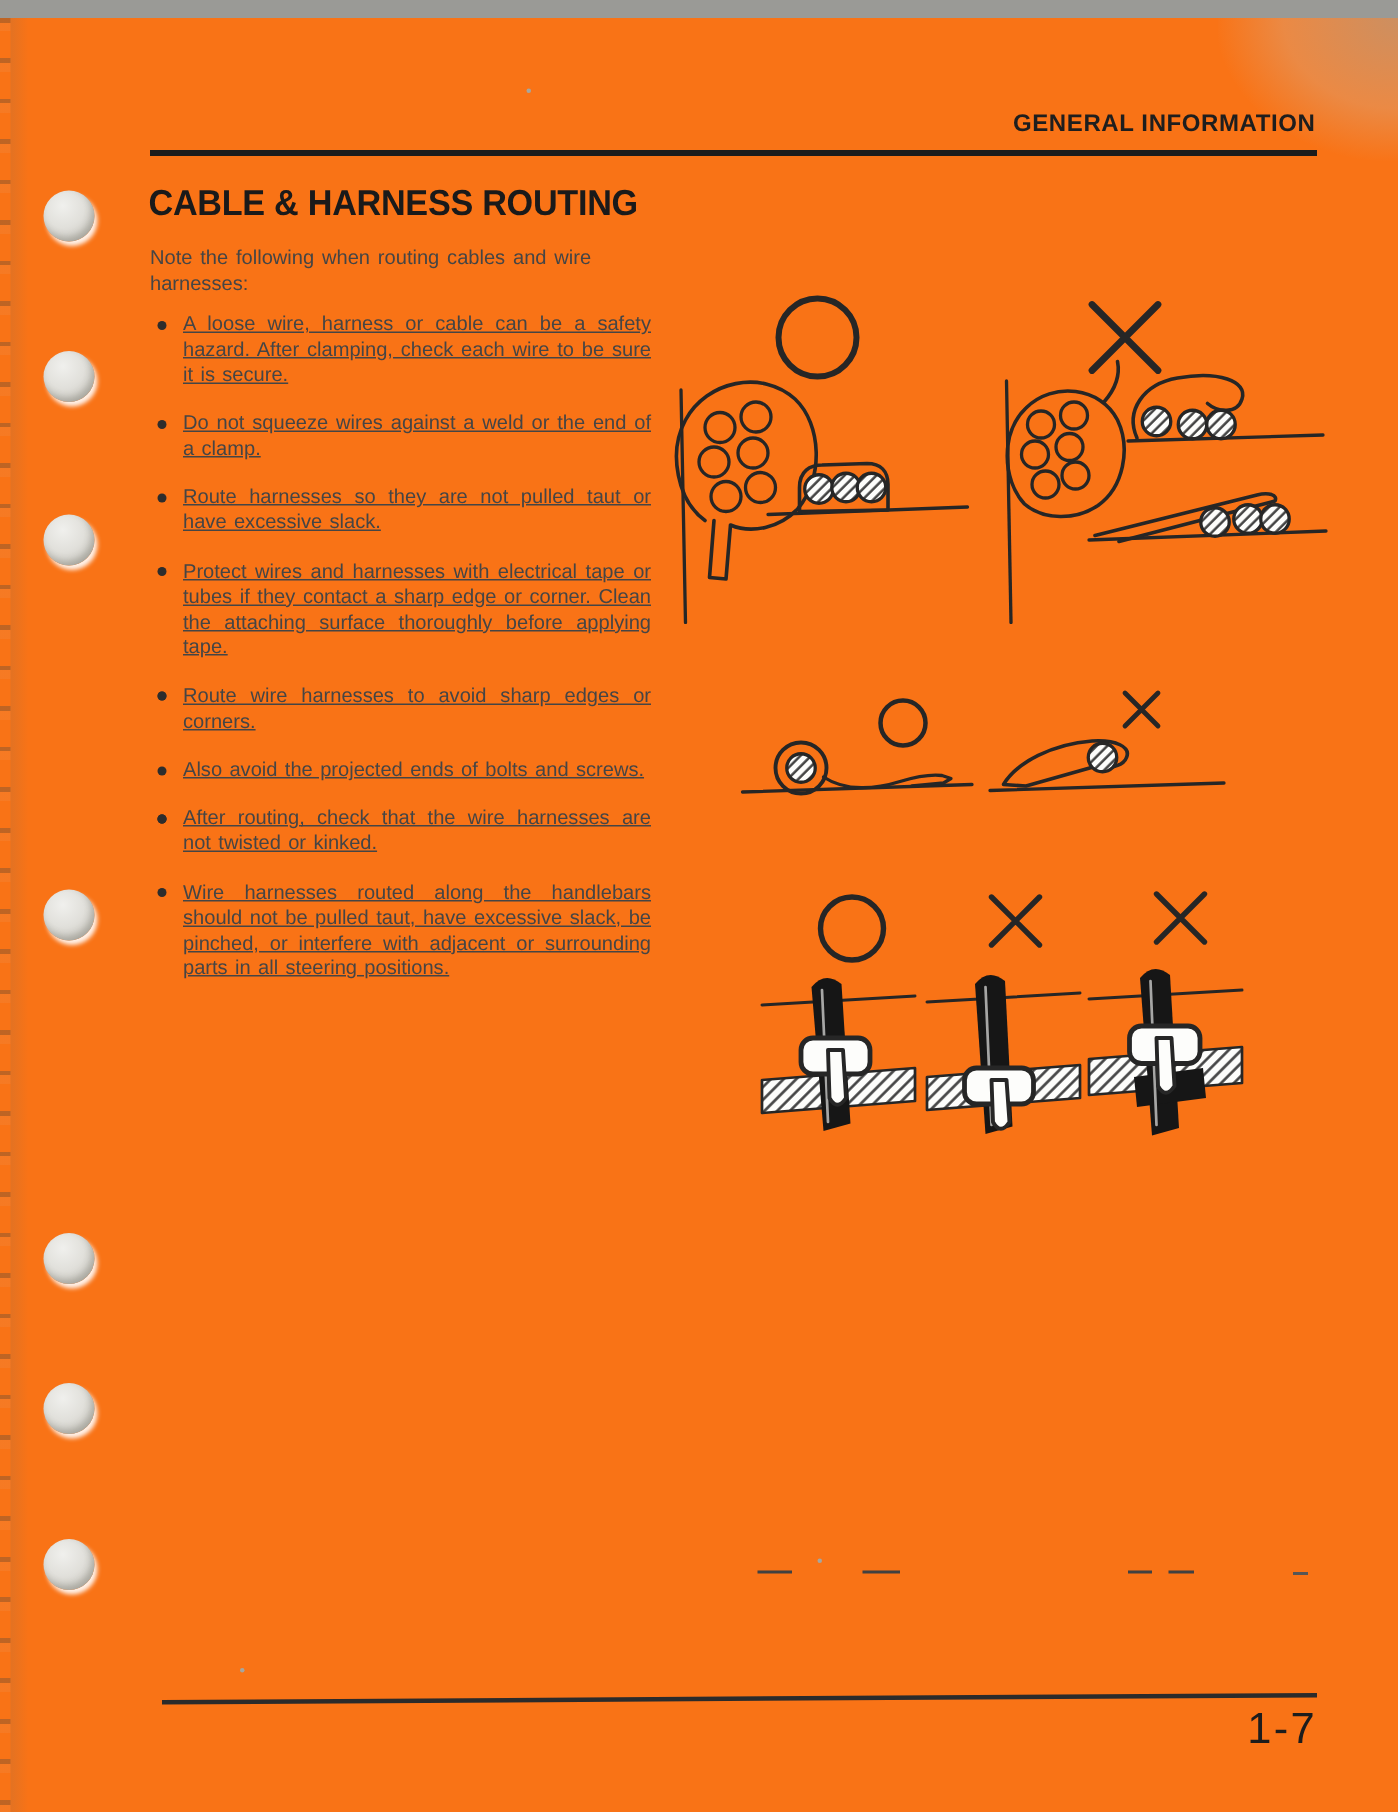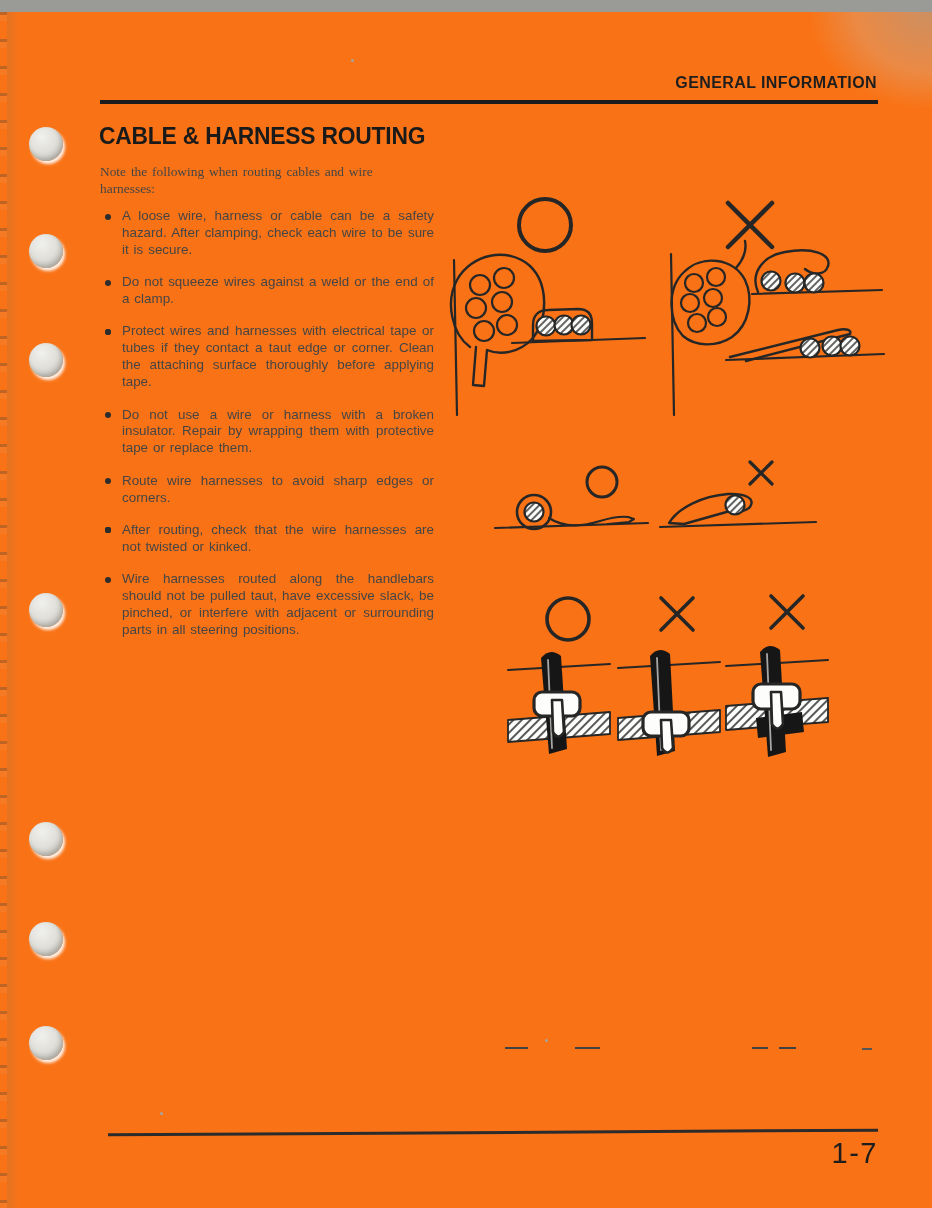--- a/index.html
+++ b/index.html
@@ -34,27 +34,27 @@
     position:absolute; top:62px; right:55px;
     font-size:16px; font-weight:bold; letter-spacing:.4px; color:#1e1e1e;
     white-space:nowrap;
   }
   .rule-top { position:absolute; left:100px; top:88px; width:778px; height:4px; background:#1c1c1c; }
   .doc-title {
     position:absolute; left:99px; top:110px;
     font-size:24px; font-weight:bold; color:#1a1a1a; letter-spacing:-.2px;
     transform:scaleX(.95); transform-origin:left top; white-space:nowrap;
   }
-  .intro { position:absolute; left:100px; top:151px; width:322px; font-size:13.4px; line-height:1.3; word-spacing:1.5px;font-family:Liberation Serif, serif; }
+  .intro { position:absolute; left:100px; top:151px; width:322px; font-size:13.4px; line-height:1.3; word-spacing:1.5px; }
   .bullets {
     position:absolute; left:100px; top:196px; width:334px;
     margin:0; padding:0; list-style:none;
     font-size:13.4px; line-height:1.26; word-spacing:1.2px;
   }
-  .bullets li { position:relative; padding-left:22px; margin-bottom:15.5px; text-align:justify; }
+  .bullets li { position:relative; padding-left:22px; margin-bottom:15.5px; text-align:justify;text-decoration:underline; }
   .dot { position:absolute; left:5px; top:5.5px; width:6px; height:6px; border-radius:50%; background:#2d2d2d; }
   .fig { position:absolute; }
   .rule-bottom {
     position:absolute; left:108px; top:1119px; width:770px; height:3px;
     background:#2b2b2b; transform:rotate(-.35deg);
   }
   .pageno {
     position:absolute; top:1125px; right:54px;
     font-size:29px; font-weight:normal; letter-spacing:1.5px; color:#1d1d1d;
   }
@@ -79,25 +79,25 @@
   <div class="hole" style="top:1014px"></div>
 
   <div class="header-label">GENERAL INFORMATION</div>
   <div class="rule-top"></div>
   <div class="doc-title">CABLE &amp; HARNESS ROUTING</div>
   <div class="intro">Note the following when routing cables and wire harnesses:</div>
 
   <ul class="bullets">
     <li><span class="dot"></span><span>A loose wire, harness or cable can be a safety hazard. After clamping, check each wire to be sure it is secure.</span></li>
     <li><span class="dot"></span><span>Do not squeeze wires against a weld or the end of a clamp.</span></li>
+    <li><span class="dot"></span><span>Route harnesses so they are not pulled taut or have excessive slack.</span></li>
+    <li><span class="dot"></span><span>Protect wires and harnesses with electrical tape or tubes if they contact a sharp edge or corner. Clean the attaching surface thoroughly before applying tape.</span></li>
     <li><span class="dot"></span></li>
-    <li><span class="dot"></span><span>Protect wires and harnesses with electrical tape or tubes if they contact a taut edge or corner. Clean the attaching surface thoroughly before applying tape.</span></li>
-    <li><span class="dot"></span><span>Do not use a wire or harness with a broken insulator. Repair by wrapping them with protective tape or replace them.</span></li>
     <li><span class="dot"></span><span>Route wire harnesses to avoid sharp edges or corners.</span></li>
-    <li><span class="dot"></span></li>
+    <li><span class="dot"></span><span>Also avoid the projected ends of bolts and screws.</span></li>
     <li><span class="dot"></span></li>
     <li><span class="dot"></span></li>
     <li><span class="dot"></span><span>After routing, check that the wire harnesses are not twisted or kinked.</span></li>
     <li><span class="dot"></span><span>Wire harnesses routed along the handlebars should not be pulled taut, have excessive slack, be pinched, or interfere with adjacent or surrounding parts in all steering positions.</span></li>
   </ul>
 
   <svg class="fig" style="left:440px; top:172px;" width="450" height="232" viewBox="0 0 450 232">
     <defs>
       <pattern id="h1" width="5" height="5" patternUnits="userSpaceOnUse" patternTransform="rotate(45)">
         <rect width="5" height="5" fill="#fdfdfb"></rect>

